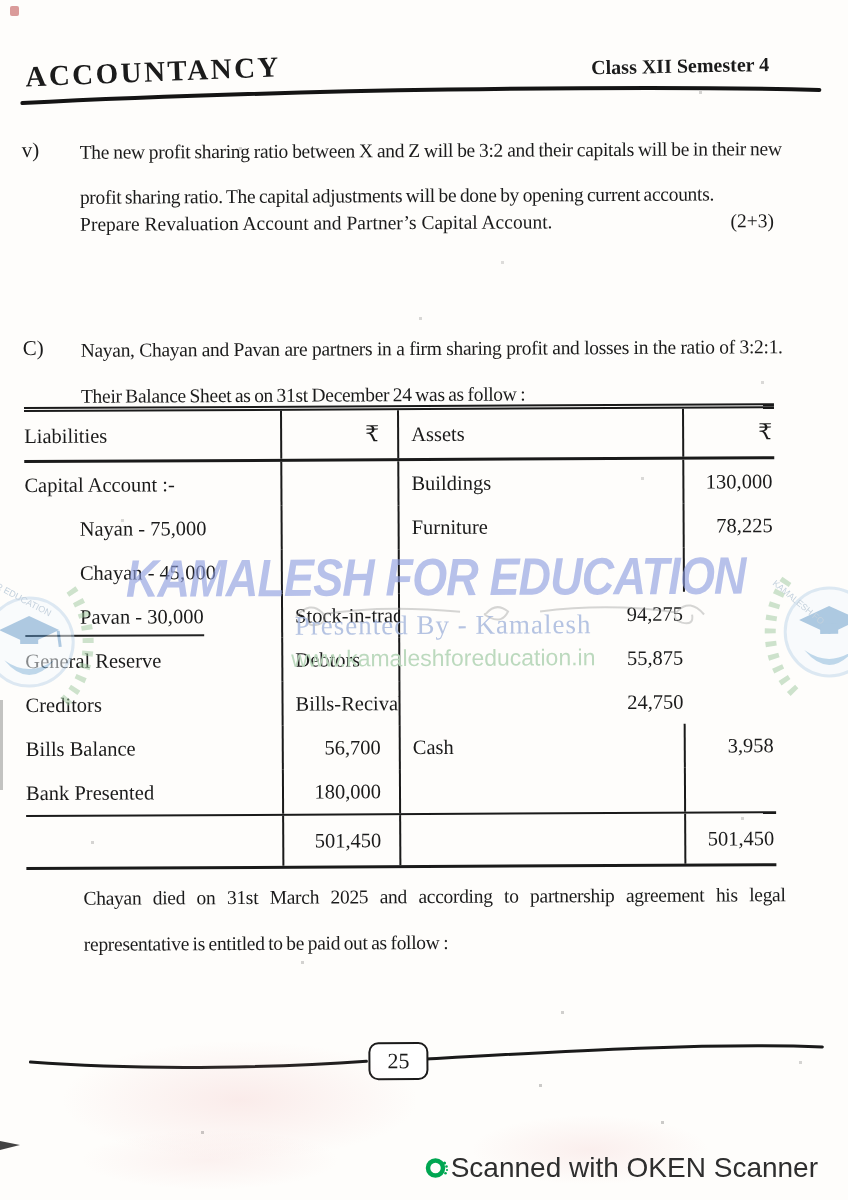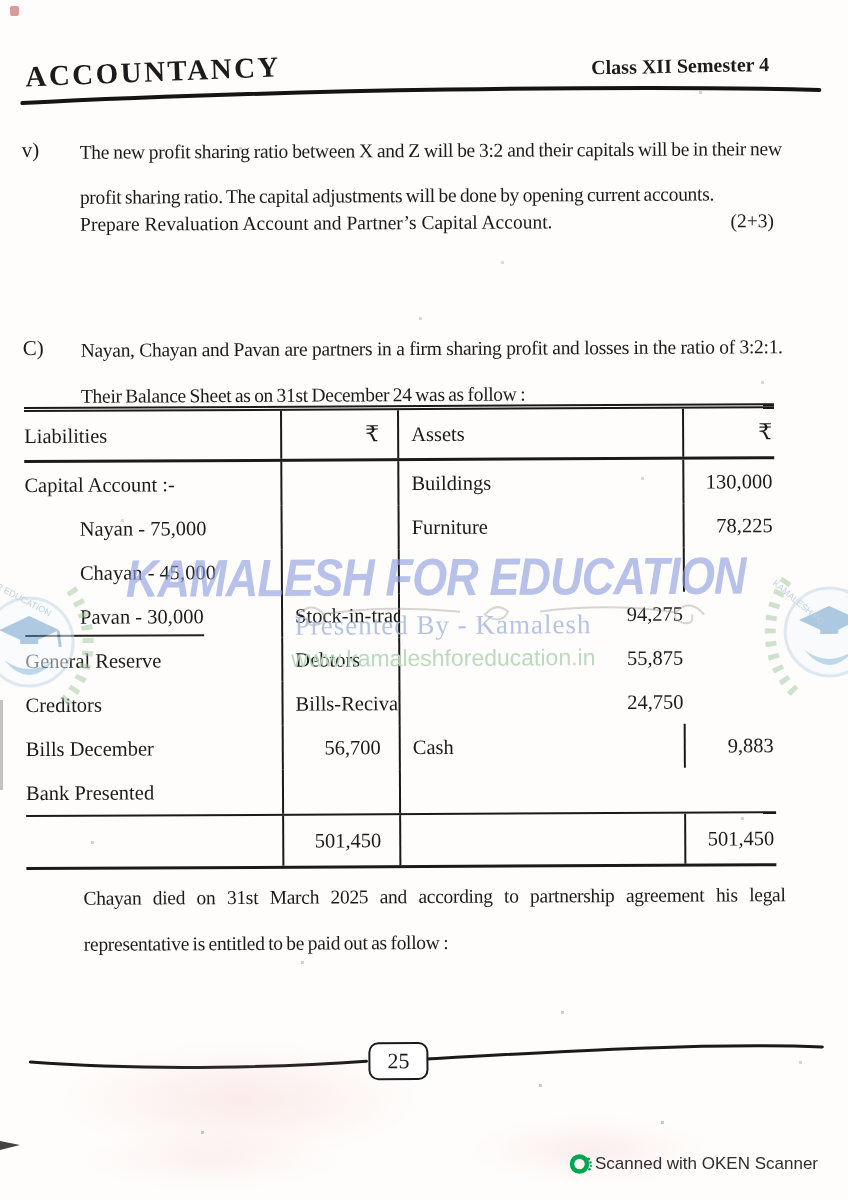--- a/index.html
+++ b/index.html
@@ -87,21 +87,21 @@
     position:absolute; top:1042px; left:366px; width:56px; height:34px; z-index:3;
     border:2.5px solid #1a1a1a; border-radius:10px; background:#fff;
     text-align:center; line-height:34px; font-size:22px;
   }
 
   
   .footer {
     position:absolute; top:1152px; right:30px;
     display:flex; align-items:center; gap:2px;
     font-family:"Liberation Sans","DejaVu Sans",sans-serif;
-    font-size:17px; color:#2e2e2e;
+    font-size:28px; color:#2e2e2e;
   }
 
   
   .smudge { position:absolute; pointer-events:none; }
   .smudge1 { left:60px;  top:1040px; width:360px; height:120px;
              background:radial-gradient(ellipse at center, rgba(235,165,165,0.20), transparent 70%); }
   .smudge2 { left:470px; top:1115px; width:240px; height:70px;
              background:radial-gradient(ellipse at center, rgba(235,165,165,0.16), transparent 70%); }
   .smudge3 { left:80px;  top:1130px; width:260px; height:60px;
              background:radial-gradient(ellipse at center, rgba(235,170,170,0.14), transparent 70%); }
@@ -178,27 +178,28 @@
         <div class="cell c1"><span>General Reserve</span></div>
         <div class="cell c3">Debtors</div>
         <div class="cell c4">55,875</div>
       </div>
       <div class="bs-row">
         <div class="cell c1"><span>Creditors</span></div>
         <div class="cell c3">Bills-Recivable</div>
         <div class="cell c4">24,750</div>
       </div>
       <div class="bs-row">
-        <div class="cell c1"><span>Bills December</span></div>
+        <div class="cell c1"><span>Bills Balance</span></div>
         <div class="cell c2">56,700</div>
         <div class="cell c3">Cash</div>
-        <div class="cell c4">9,883</div>
+        <div class="cell c4">3,958</div>
       </div>
       <div class="bs-row">
         <div class="cell c1"><span>Bank Presented</span></div>
+        <div class="cell c2">180,000</div>
         <div class="cell c3"></div>
         <div class="cell c4"></div>
       </div>
 
       <div class="bs-total-row">
         <div class="cell c1"></div>
         <div class="cell c2">501,450</div>
         <div class="cell c3"></div>
         <div class="cell c4">501,450</div>
       </div>

